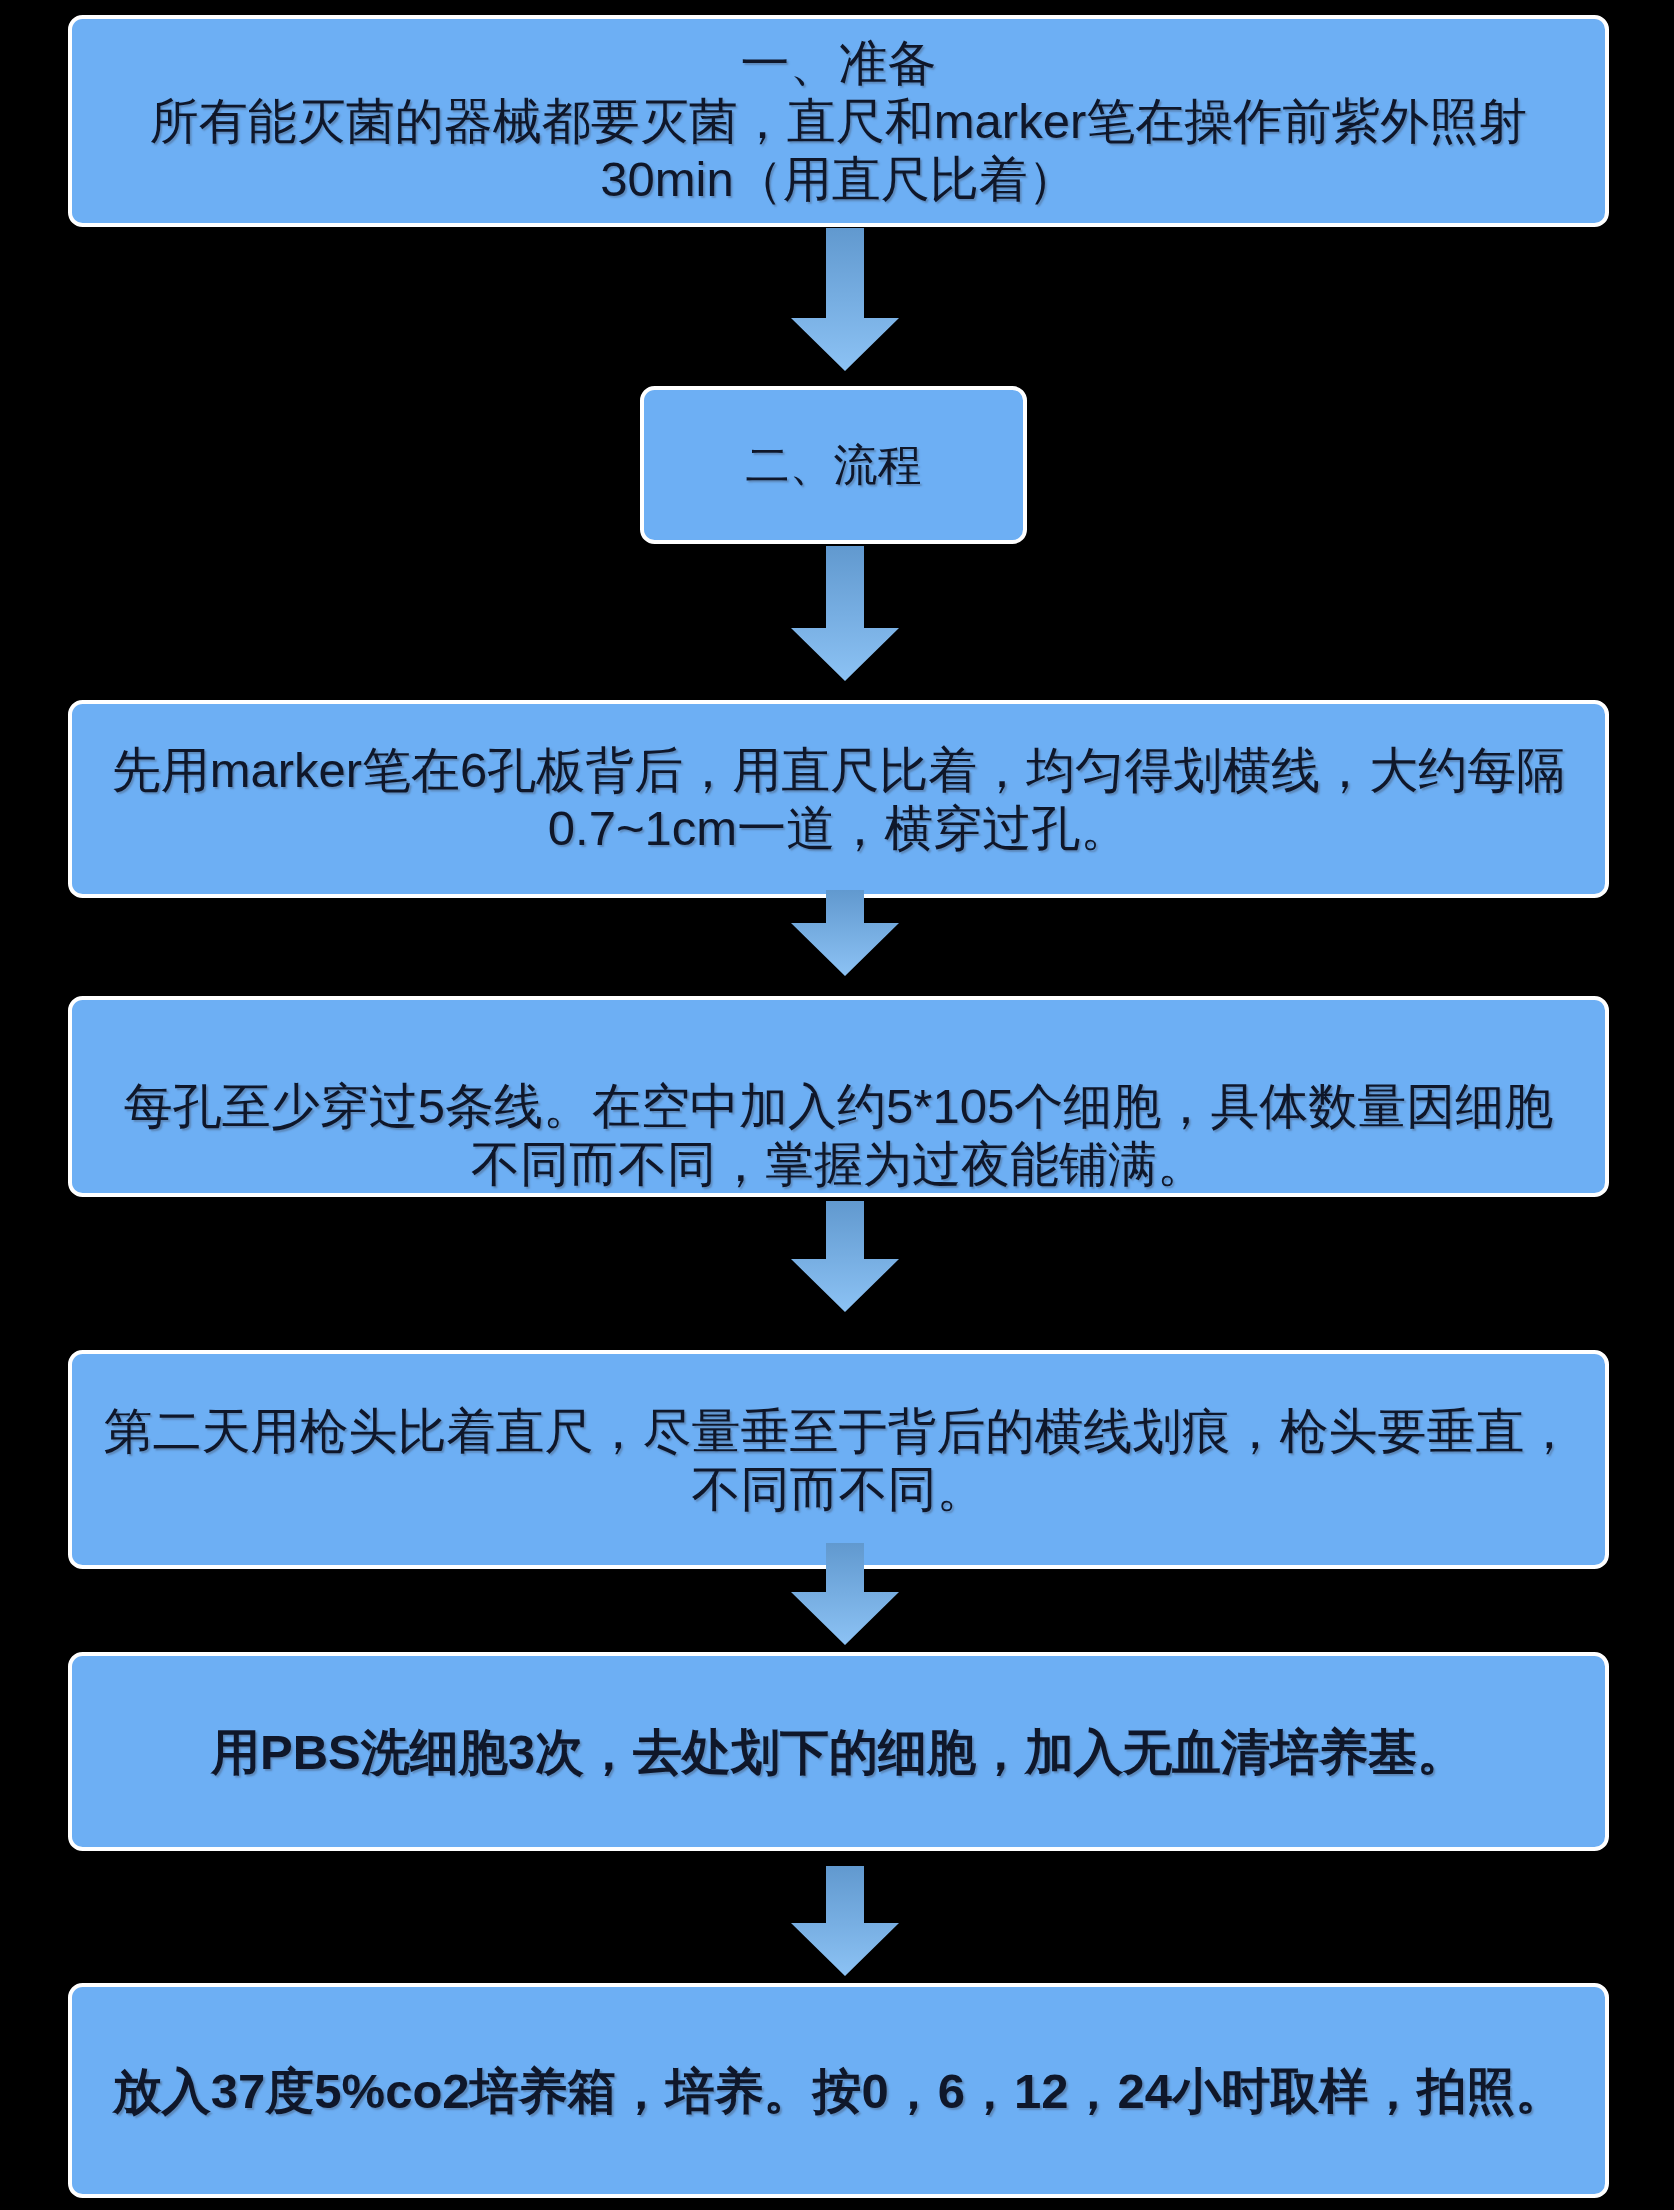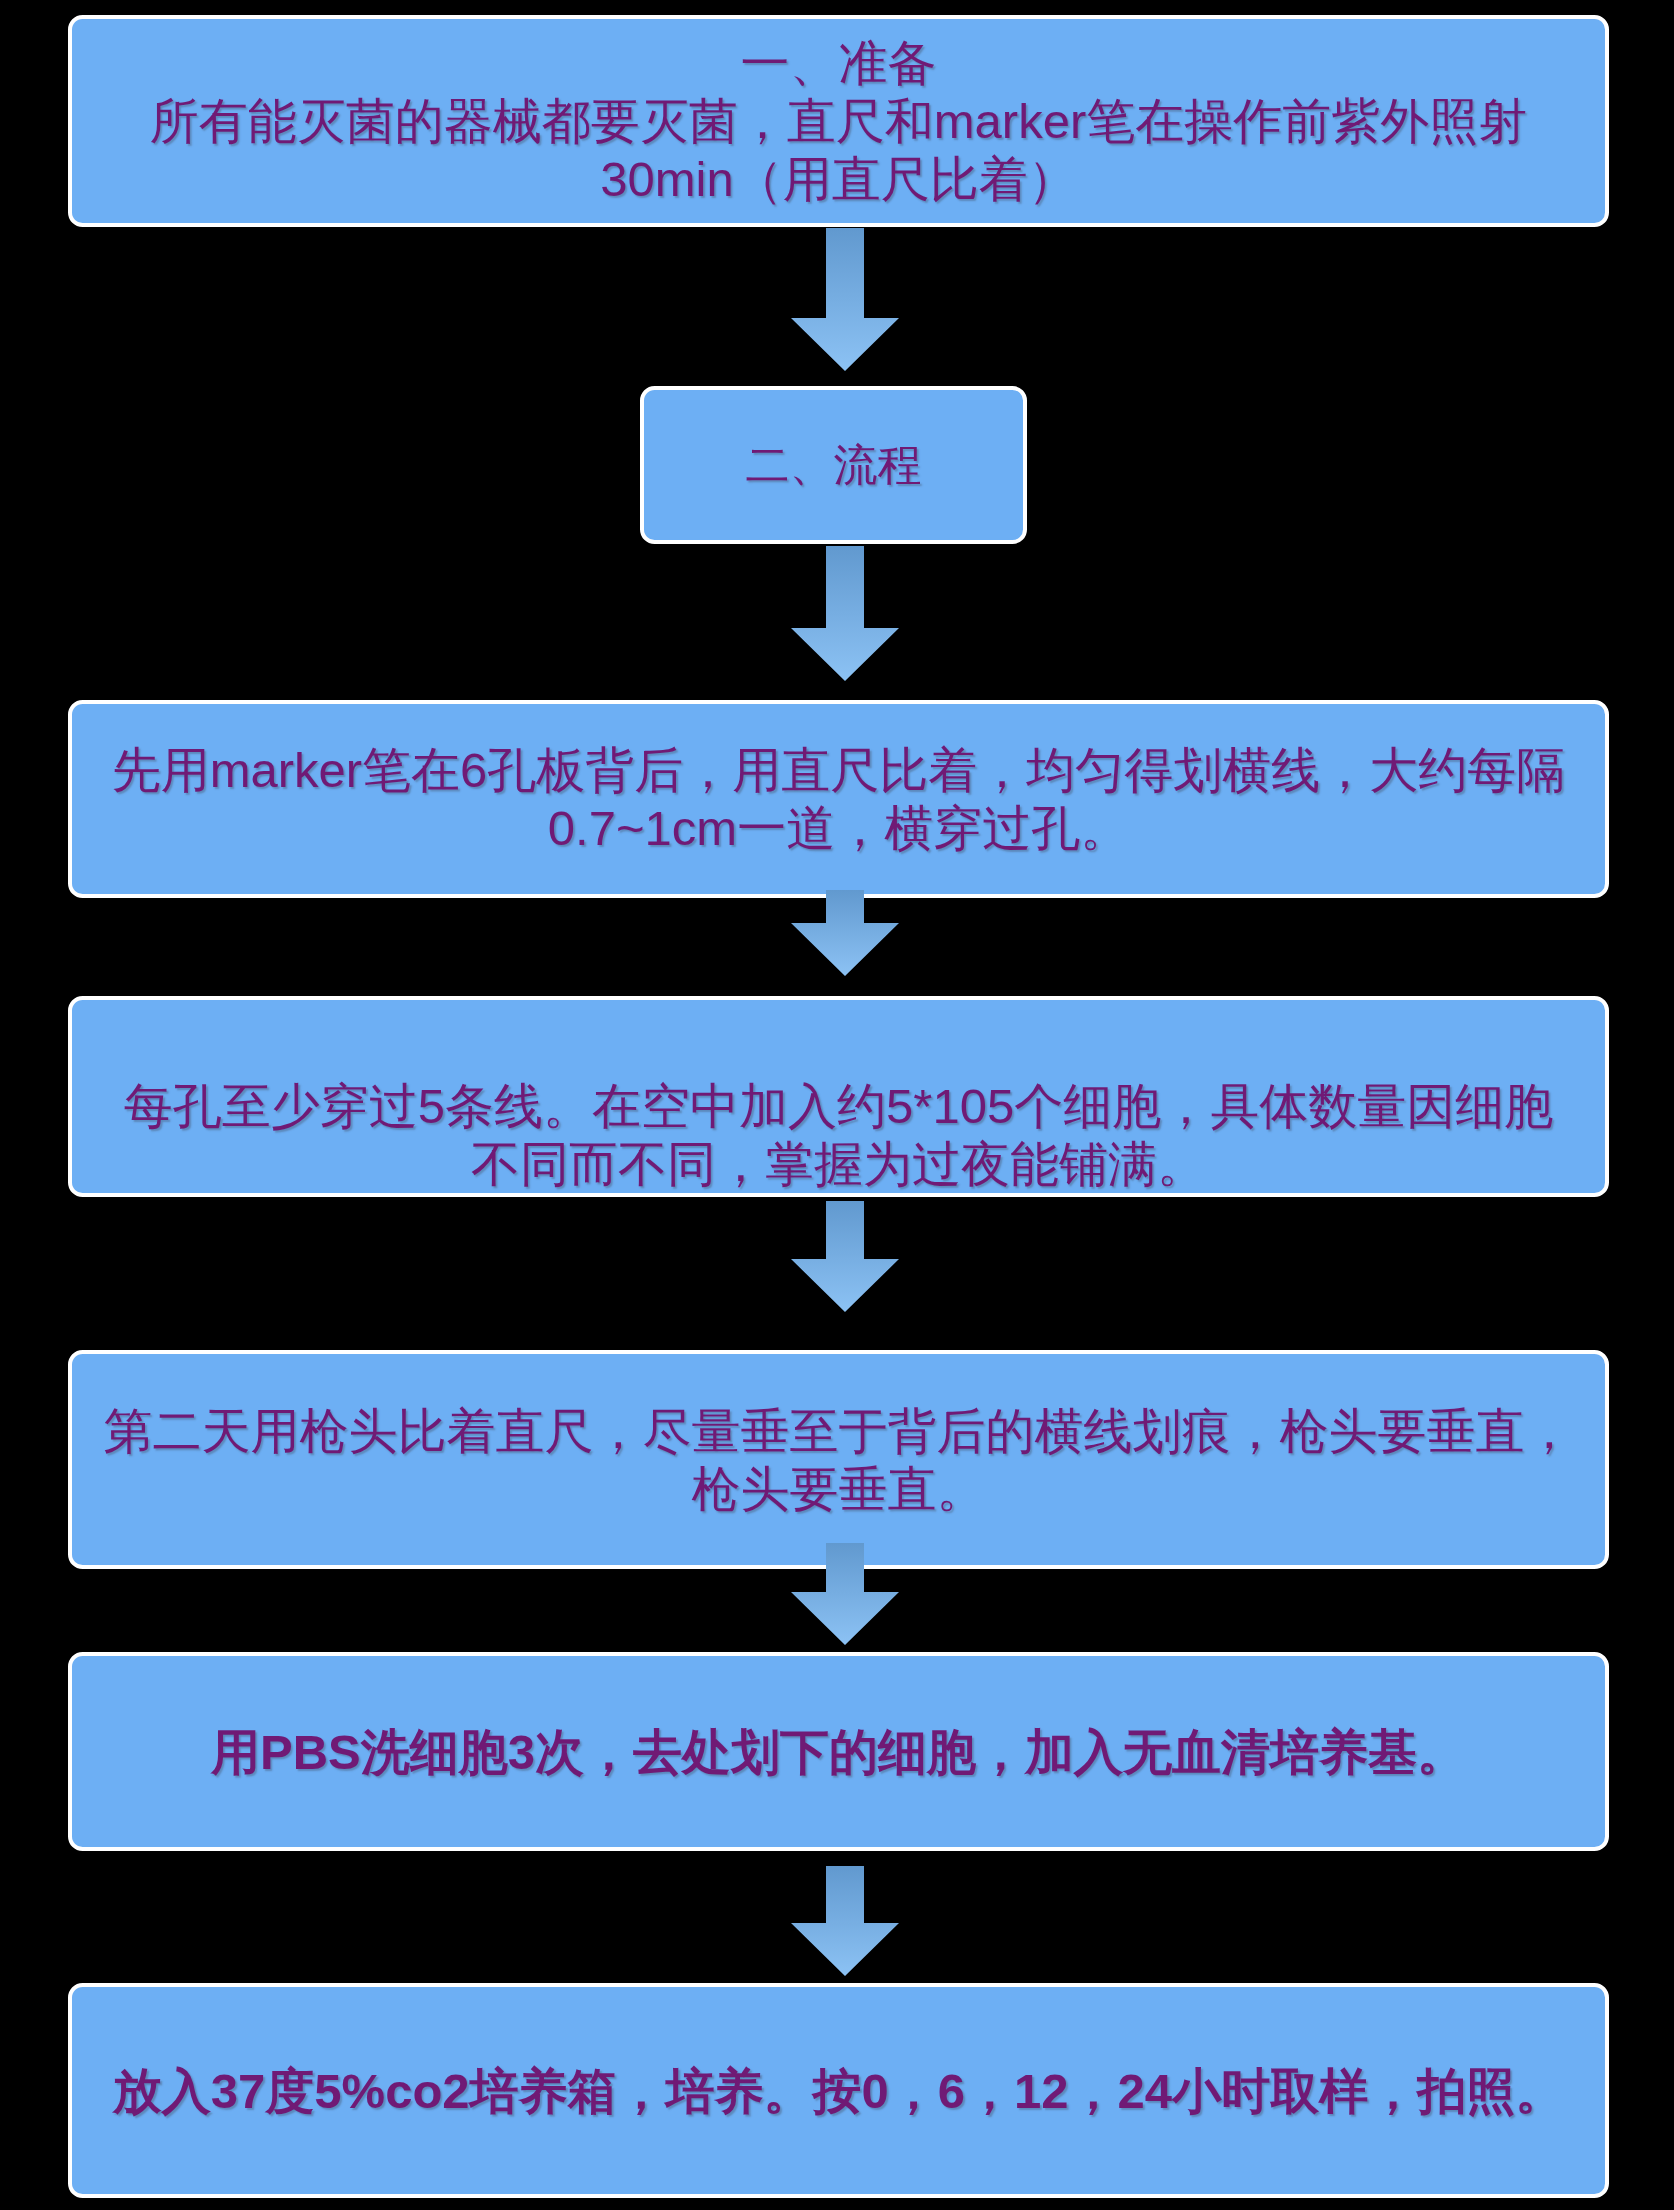--- a/index.html
+++ b/index.html
@@ -16,21 +16,21 @@
     font-family: "Liberation Sans", "DejaVu Sans", sans-serif;
   }
   .node {
     position: absolute;
     left: 68px;
     width: 1541px;
     box-sizing: border-box;
     background: #6DAFF4;
     border: 4.6px solid #FFFFFF;
     border-radius: 14.6px;
-    color: #701a75;
+    color: #0f172a;
     display: flex;
     flex-direction: column;
     justify-content: center;
     align-items: center;
     text-align: center;
     font-size: 49px;
     line-height: 58px;
     text-shadow: 1.8px 1.8px 1.8px rgba(70, 90, 120, 0.45);
   }
   .node .line {
@@ -95,21 +95,21 @@
 
   <section class="node n4">
     <div class="line">每孔至少穿过5条线。在空中加入约5*105个细胞，具体数量因细胞</div>
     <div class="line">不同而不同，掌握为过夜能铺满。</div>
   </section>
 
   <div class="arrow a4"></div>
 
   <section class="node n5">
     <div class="line">第二天用枪头比着直尺，尽量垂至于背后的横线划痕，枪头要垂直，</div>
-    <div class="line">枪头要垂直。</div>
+    <div class="line">不同而不同。</div>
   </section>
 
   <div class="arrow a5"></div>
 
   <section class="node n6">
     <div class="line">用PBS洗细胞3次，去处划下的细胞，加入无血清培养基。</div>
   </section>
 
   <div class="arrow a6"></div>
 

